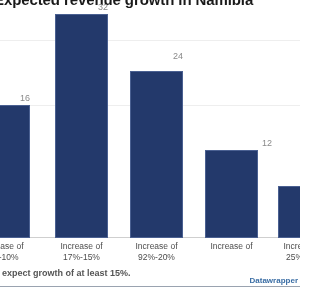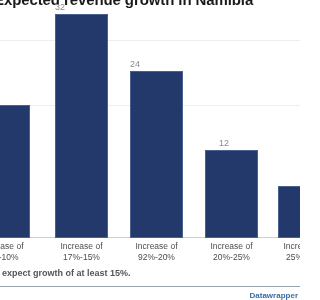--- a/index.html
+++ b/index.html
@@ -62,21 +62,21 @@
     bottom: 0;
     background: #23396b;
     border: 1px solid #4a6091;
     box-sizing: border-box;
   }
 
   .bar-value {
     position: absolute;
     font-size: 9px;
     color: #8a8a8a;
-    text-align: left;
+    text-align: right;
     white-space: nowrap;
   }
 
   
   .cat-labels {
     position: absolute;
     left: 0;
     top: 241px;
     width: 300px;
     height: 24px;
@@ -108,21 +108,21 @@
     position: absolute;
     left: 0;
     top: 286px;
     width: 300px;
     height: 1px;
     background: #9aa3b0;
   }
   .credit {
     position: absolute;
     right: 2px;
-    top: 291px;
+    top: 276px;
     font-size: 8px;
     font-weight: bold;
     color: #3b6ea5;
     white-space: nowrap;
   }
 </style>
 </head>
 <body>
 
 <div id="chart-root">
@@ -135,21 +135,21 @@
     <div class="gridline" style="top:91px;"></div>
     <div class="gridline baseline" style="top:223px;"></div>
 
     <div class="bar" style="left:-25px; width:55px; height:133px;"></div>
     <div class="bar-value" style="left:-25px; width:55px; top:79px;">16</div>
 
     <div class="bar" style="left:55px; width:53px; height:224px;"></div>
     <div class="bar-value" style="left:55px; width:53px; top:-12px;">32</div>
 
     <div class="bar" style="left:130px; width:53px; height:167px;"></div>
-    <div class="bar-value" style="left:130px; width:53px; top:45px;">24</div>
+    <div class="bar-value" style="left:130px; width:53px; top:37px;">24</div>
 
     <div class="bar" style="left:205px; width:53px; height:88px;"></div>
     <div class="bar-value" style="left:219px; width:53px; top:124px;">12</div>
 
     <div class="bar" style="left:278px; width:53px; height:52px;"></div>
     <div class="bar-value" style="left:278px; width:53px; top:160px;"></div>
 
   </div>
 
   <div class="cat-labels">
@@ -160,21 +160,20 @@
     <div class="cat-label" style="left:55px; width:53px;">
       <span>Increase of</span>
       <span class="l2">17%-15%</span>
     </div>
     <div class="cat-label" style="left:130px; width:53px;">
       <span>Increase of</span>
       <span class="l2">92%-20%</span>
     </div>
     <div class="cat-label" style="left:205px; width:53px;">
       <span>Increase of</span>
-      <span class="l2">20%-25%</span>
     </div>
     <div class="cat-label" style="left:278px; width:53px;">
       <span>Increase of</span>
       <span class="l2">25%-30%</span>
     </div>
   </div>
 
   <div class="footnote">Most respondents expect growth of at least 15%.</div>
 
   <div class="footer-rule"></div>

